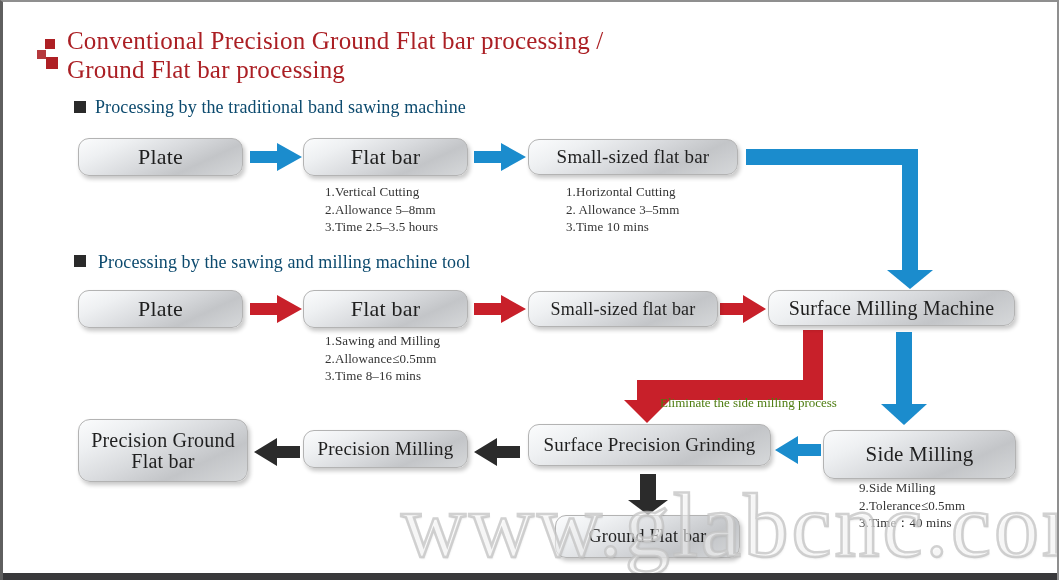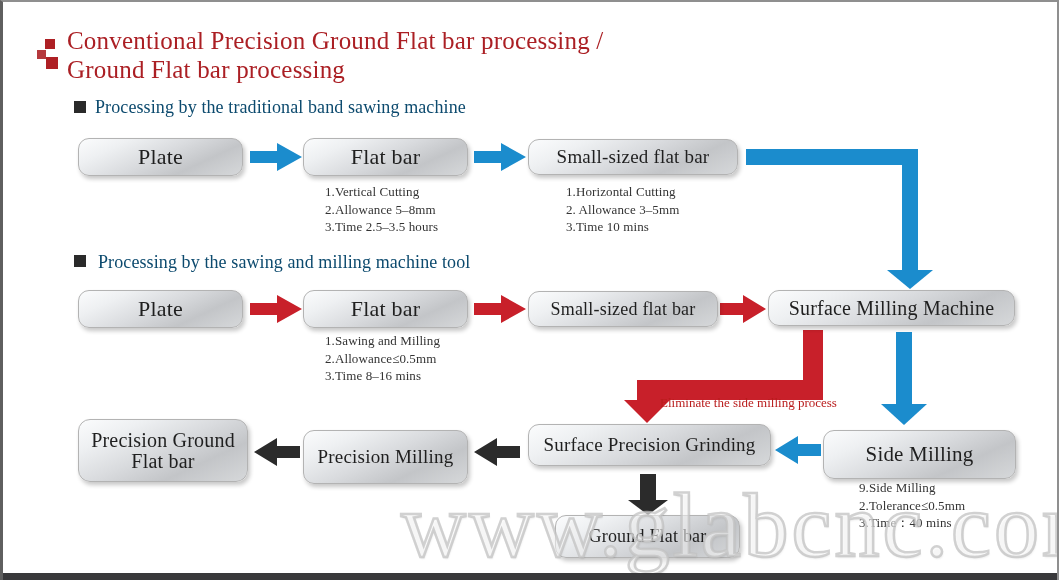--- a/index.html
+++ b/index.html
@@ -57,21 +57,21 @@
     position:absolute;
     font-size:13px; line-height:17.5px;
     color:#333333;
     z-index:2;
     letter-spacing:0.1px;
     white-space:nowrap;
   }
 
   .red-label {
     position:absolute;
-    font-size:13px; color:#b91c1c; z-index:3; white-space:nowrap;
+    font-size:13px; color:#4d7c0f; z-index:3; white-space:nowrap;
   }
 
   
   .bar { position:absolute; z-index:1; }
   .bar-blue { background:#1b8ccd; }
   .bar-red  { background:#c8202a; }
   .bar-black{ background:#2b2b2b; }
 
   svg.conn { position:absolute; z-index:1; display:block; }
 
@@ -189,21 +189,21 @@
     <div>
       <div>Precision Ground</div>
       <div>Flat bar</div>
     </div>
   </div>
 
   <svg class="conn" style="left:251px;top:436px;" width="46" height="28">
     <polygon points="46,8 23,8 23,0 0,14 23,28 23,20 46,20" fill="#2b2b2b"></polygon>
   </svg>
 
-  <div class="mbox" style="left:300px;top:428px;width:165px;height:54px;font-size:19px;">Precision Milling</div>
+  <div class="mbox" style="left:300px;top:428px;width:165px;height:38px;font-size:19px;">Precision Milling</div>
 
   <svg class="conn" style="left:471px;top:436px;" width="46" height="28">
     <polygon points="46,8 23,8 23,0 0,14 23,28 23,20 46,20" fill="#2b2b2b"></polygon>
   </svg>
 
   <div class="mbox" style="left:525px;top:422px;width:243px;height:42px;font-size:19px;">Surface Precision Grinding</div>
 
   <svg class="conn" style="left:772px;top:434px;" width="46" height="28">
     <polygon points="46,8 23,8 23,0 0,14 23,28 23,20 46,20" fill="#1b8ccd"></polygon>
   </svg>

